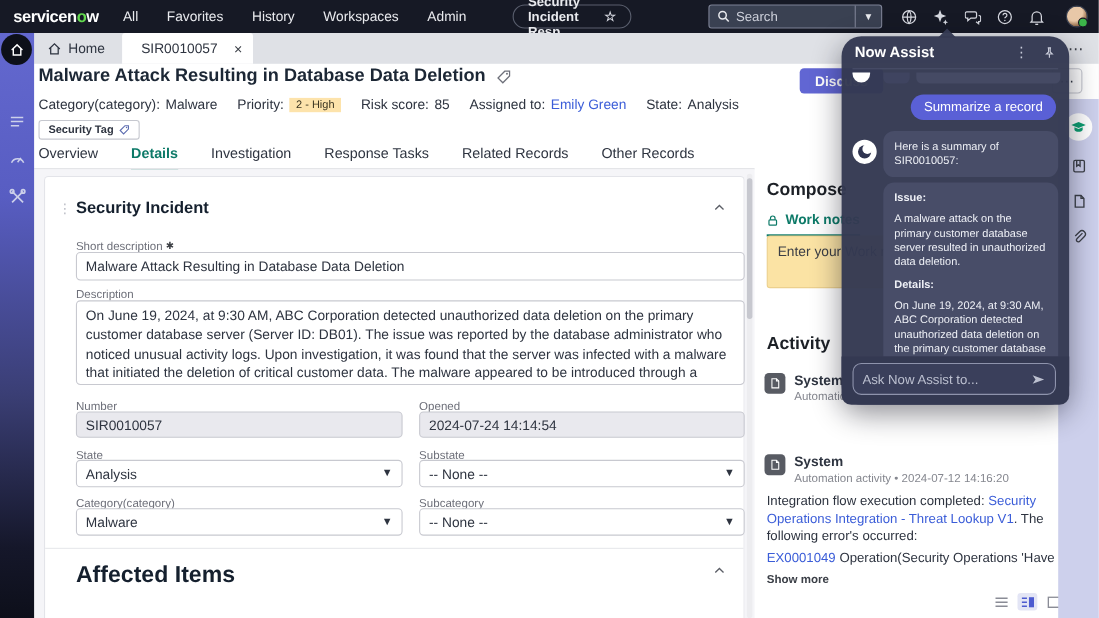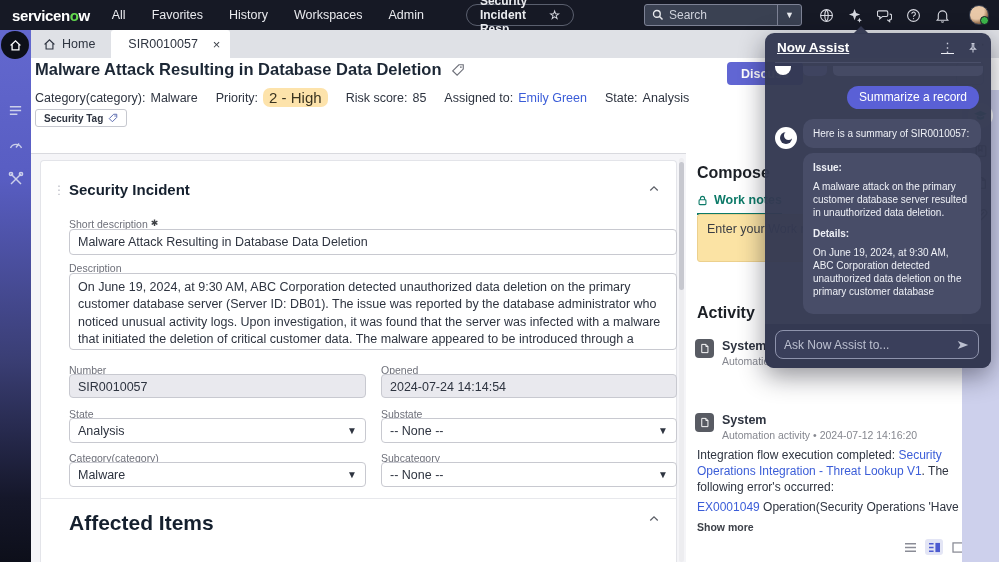--- a/index.html
+++ b/index.html
@@ -48,21 +48,21 @@
   
   .page-title { position:absolute; left:35px; top:60px; font-size:16.5px; font-weight:bold; color:#1c2735;
                 display:flex; align-items:center; gap:9px; }
   .page-title .tag-icn { color:#6e707a; }
   .discuss-btn { position:absolute; left:727px; top:62px; height:23px; background:#6166d3; color:#fff;
                  border:0; border-radius:4px; font-size:12.5px; font-weight:bold; padding:0 14px; cursor:pointer; }
   .hdr-more-btn { position:absolute; left:956px; top:62px; width:28px; height:23px; background:#fff;
                   border:1px solid #c6c8cf; border-radius:4px; color:#2e3440; font-size:13px; text-align:center; line-height:21px; cursor:pointer; }
   .meta-row { position:absolute; left:35px; top:88px; display:flex; align-items:center; gap:18px; font-size:12.5px; color:#2e3440; }
   .meta-item { display:flex; align-items:center; gap:5px; white-space:nowrap; }
-  .priority-badge { background:#fde3ab; border-radius:7px; padding:1px 6px; font-size:15px; color:#3a3420; }
+  .priority-badge { background:#fde3ab; border-radius:0; padding:1px 6px; font-size:10px; color:#3a3420; }
   .link { color:#3b5dd8; cursor:pointer; }
   .sec-tag-pill { position:absolute; left:35px; top:109px; height:18px; border:1px solid #c6c8cf; border-radius:3px;
                   display:flex; align-items:center; gap:5px; padding:0 8px; font-size:10px; font-weight:bold; color:#2e3440; cursor:pointer;}
   .sec-tag-pill .tag-icn { color:#5d6db0; }
 
   .rec-tabs { position:absolute; left:35px; top:132px; display:flex; gap:30px; font-size:13px; color:#2e3440; }
   .rec-tab { padding-bottom:7px; cursor:pointer; }
   .rec-tab.active { color:#0d7a68; font-weight:bold; border-bottom:2px solid #0d7a68; }
   .hdr-divider { position:absolute; left:31px; top:153px; width:655px; height:1px; background:#d9dadf; }
 
@@ -110,22 +110,22 @@
   .lt { width:18px; height:16px; display:flex; align-items:center; justify-content:center; cursor:pointer; color:#8a8c96; }
   .lt.active { background:#e3e5f5; border-radius:3px; color:#4d5bd0; }
 
   
   .right-rail { position:absolute; left:962px; top:90px; width:37px; height:472px; background:#cdd0ec; z-index:5; }
   .rail-btn { position:absolute; left:6px; width:25px; height:25px; display:flex; align-items:center; justify-content:center;
               color:#3c4048; cursor:pointer; }
   .rail-btn.cap { background:#fff; border-radius:50%; color:#0d9e71; }
 
   
-  .na-panel { position:absolute; left:765px; top:33px; width:226px; height:335px; background:rgba(52,57,82,0.97);
-              border-radius:9px; box-shadow:0 8px 26px rgba(10,12,24,0.45); color:#eef0f6; z-index:50;text-decoration:underline; }
+  .na-panel { position:absolute; left:765px; top:33px; width:207px; height:335px; background:rgba(52,57,82,0.97);
+              border-radius:18px; box-shadow:0 8px 26px rgba(10,12,24,0.45); color:#eef0f6; z-index:50; }
   .na-panel::before { content:""; position:absolute; top:-7px; left:88px; border-left:8px solid transparent;
                       border-right:8px solid transparent; border-bottom:8px solid rgba(52,57,82,0.97); }
   .na-header { height:29px; display:flex; align-items:center; padding:0 12px; }
   .na-title { font-size:13.5px; font-weight:bold; color:#fff; }
   .na-hd-icons { margin-left:auto; display:flex; align-items:center; gap:13px; color:#c9ccda; }
   .na-kebab { font-size:13px; cursor:pointer; }
   .na-divider { margin:0 10px; border-top:1px solid #4a4f69; }
   .na-body { position:absolute; top:31px; bottom:44px; left:0; right:0; overflow:hidden; padding:2px 10px 0 10px; }
   .na-remnant-avatar { position:absolute; left:10px; top:2px; width:16px; height:9px; background:#fff; border-radius:0 0 9px 9px; }
   .na-remnant-a { position:absolute; left:38px; top:2px; width:24px; height:10px; background:#3f4460; border-radius:0 0 5px 5px; }
@@ -297,20 +297,28 @@
   <div class="sec-tag-pill">
     <span>Security Tag</span>
     <span class="tag-icn">
       <svg width="10" height="10" viewBox="0 0 16 16" fill="none" stroke="currentColor" stroke-width="1.6">
           <path d="M2 9 L9 2 H14 V7 L7 14 Z"></path>
           <circle cx="11.3" cy="4.7" r="1.1" fill="currentColor" stroke="none"></circle>
         </svg>
     </span>
   </div>
 
+  <div class="rec-tabs">
+    <span class="rec-tab">Overview</span>
+    <span class="rec-tab active">Details</span>
+    <span class="rec-tab">Investigation</span>
+    <span class="rec-tab">Response Tasks</span>
+    <span class="rec-tab">Related Records</span>
+    <span class="rec-tab">Other Records</span>
+  </div>
   <div class="hdr-divider"></div>
 
   <div class="form-bg"></div>
   <div class="form-card">
     <span class="drag-dots">⋮</span>
     <div class="section-title">Security Incident</div>
     <span class="collapse-chev" style="top:22px">
       <svg width="12" height="12" viewBox="0 0 16 16" fill="none" stroke="currentColor" stroke-width="1.6">
           <path d="M3 10 L8 5 L13 10"></path>
         </svg>

